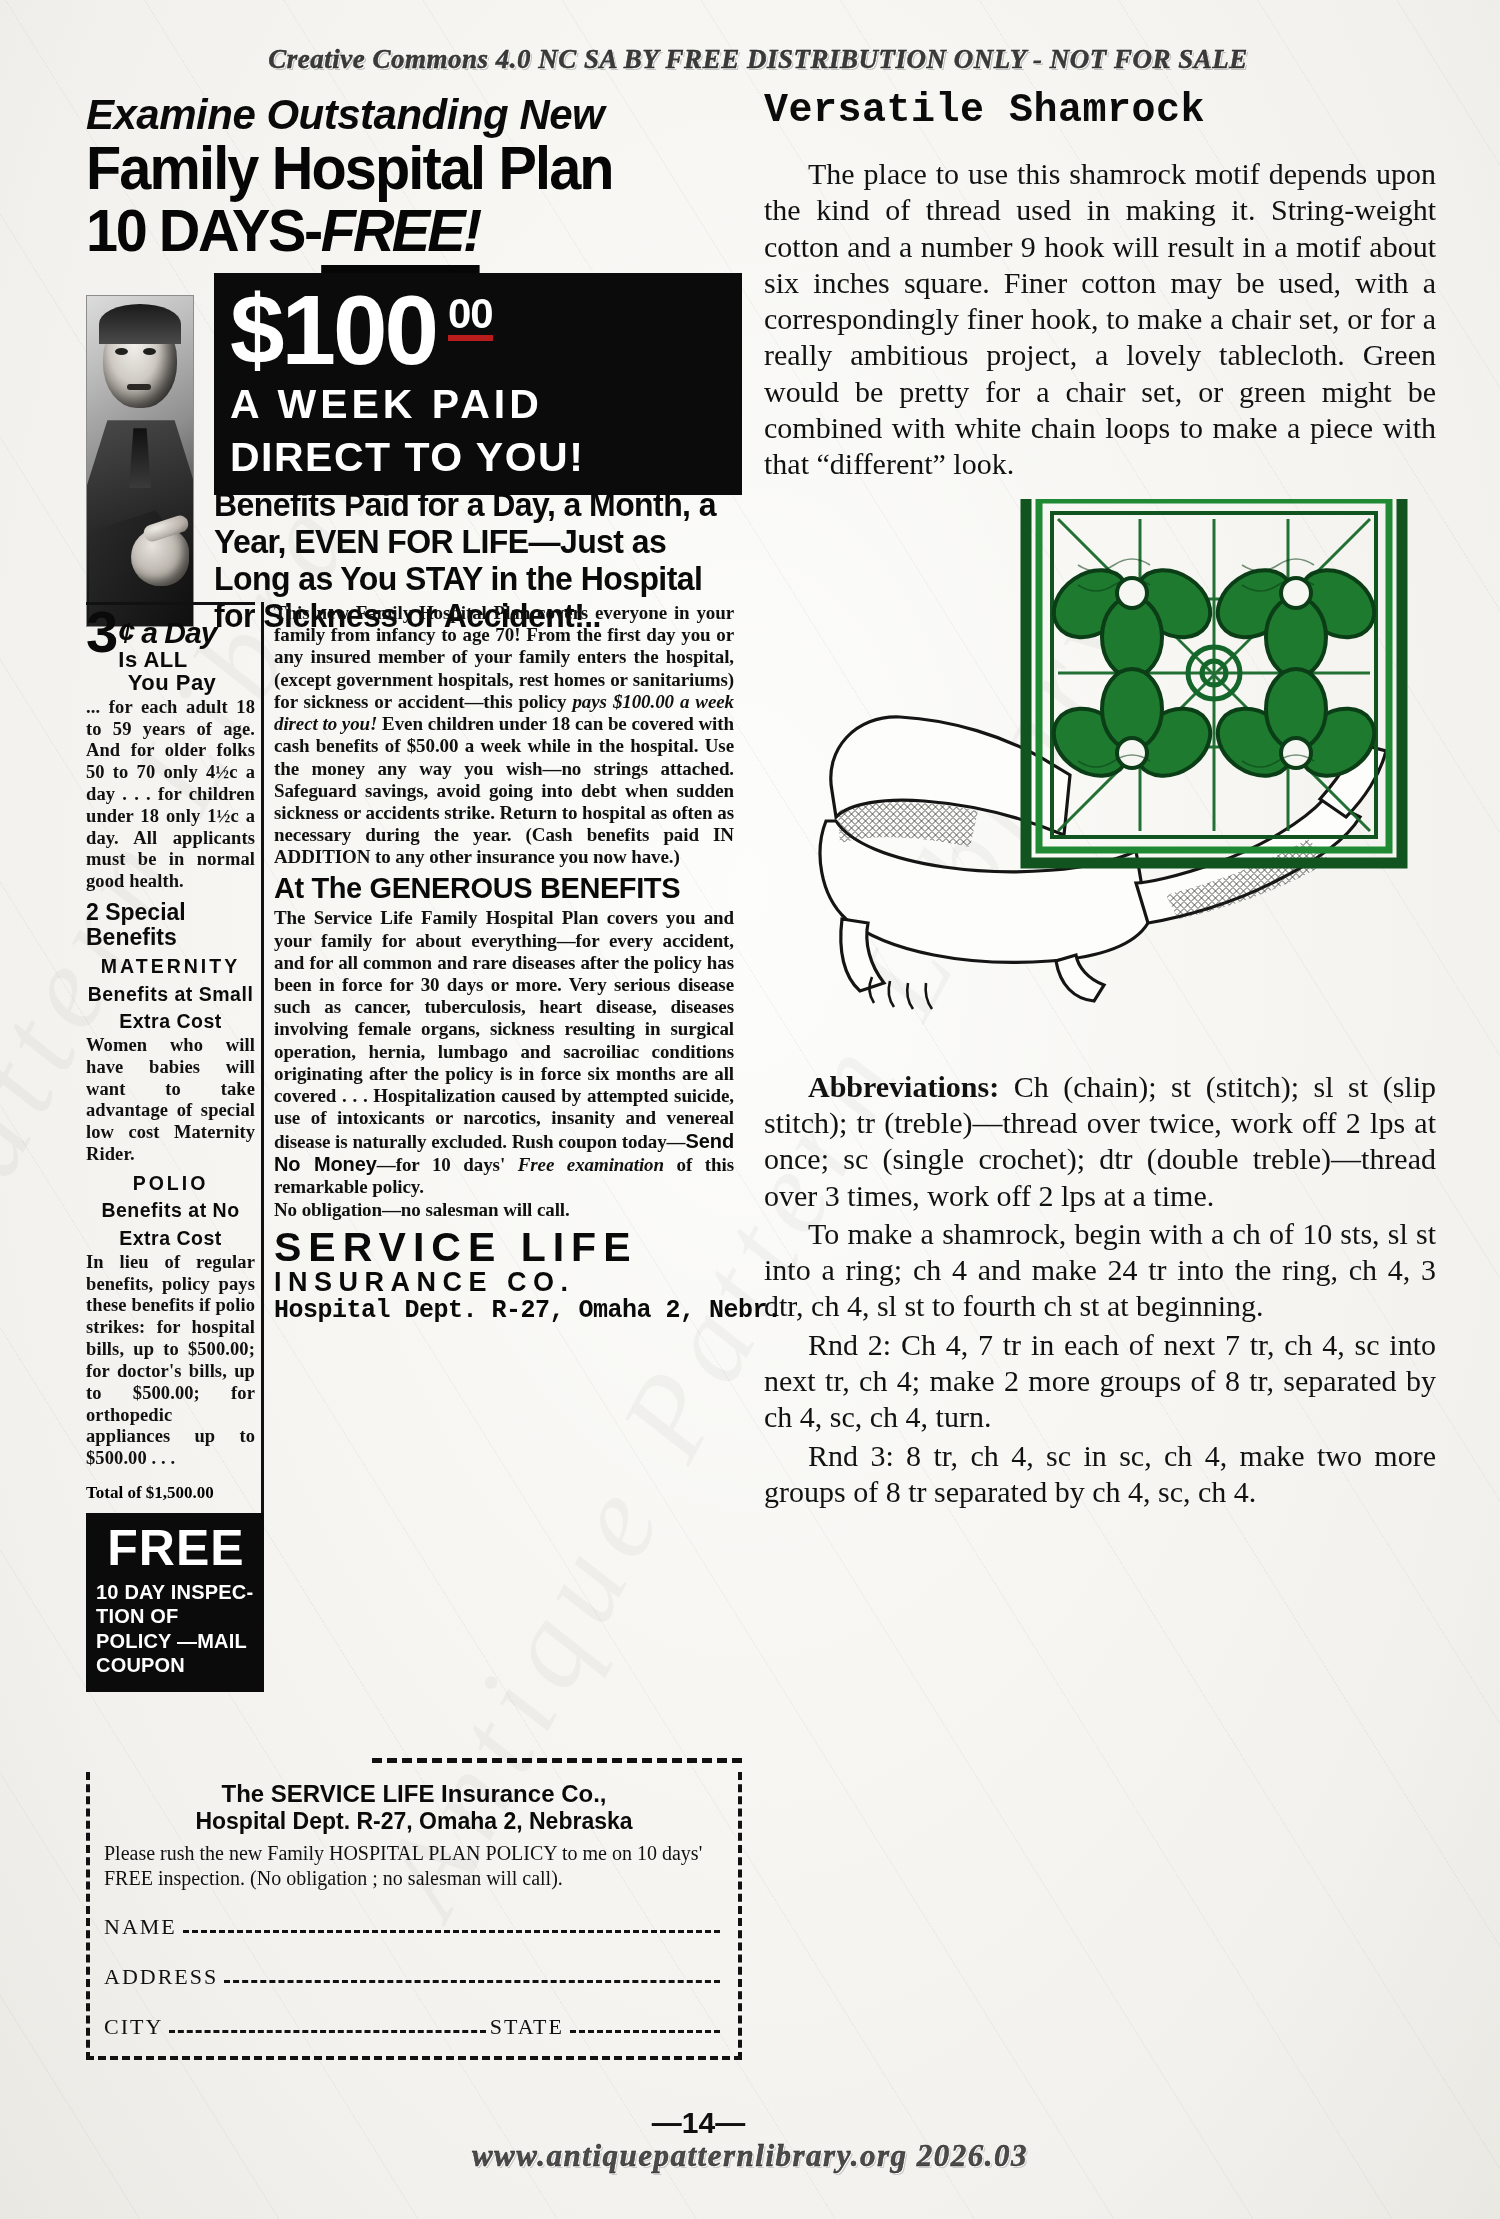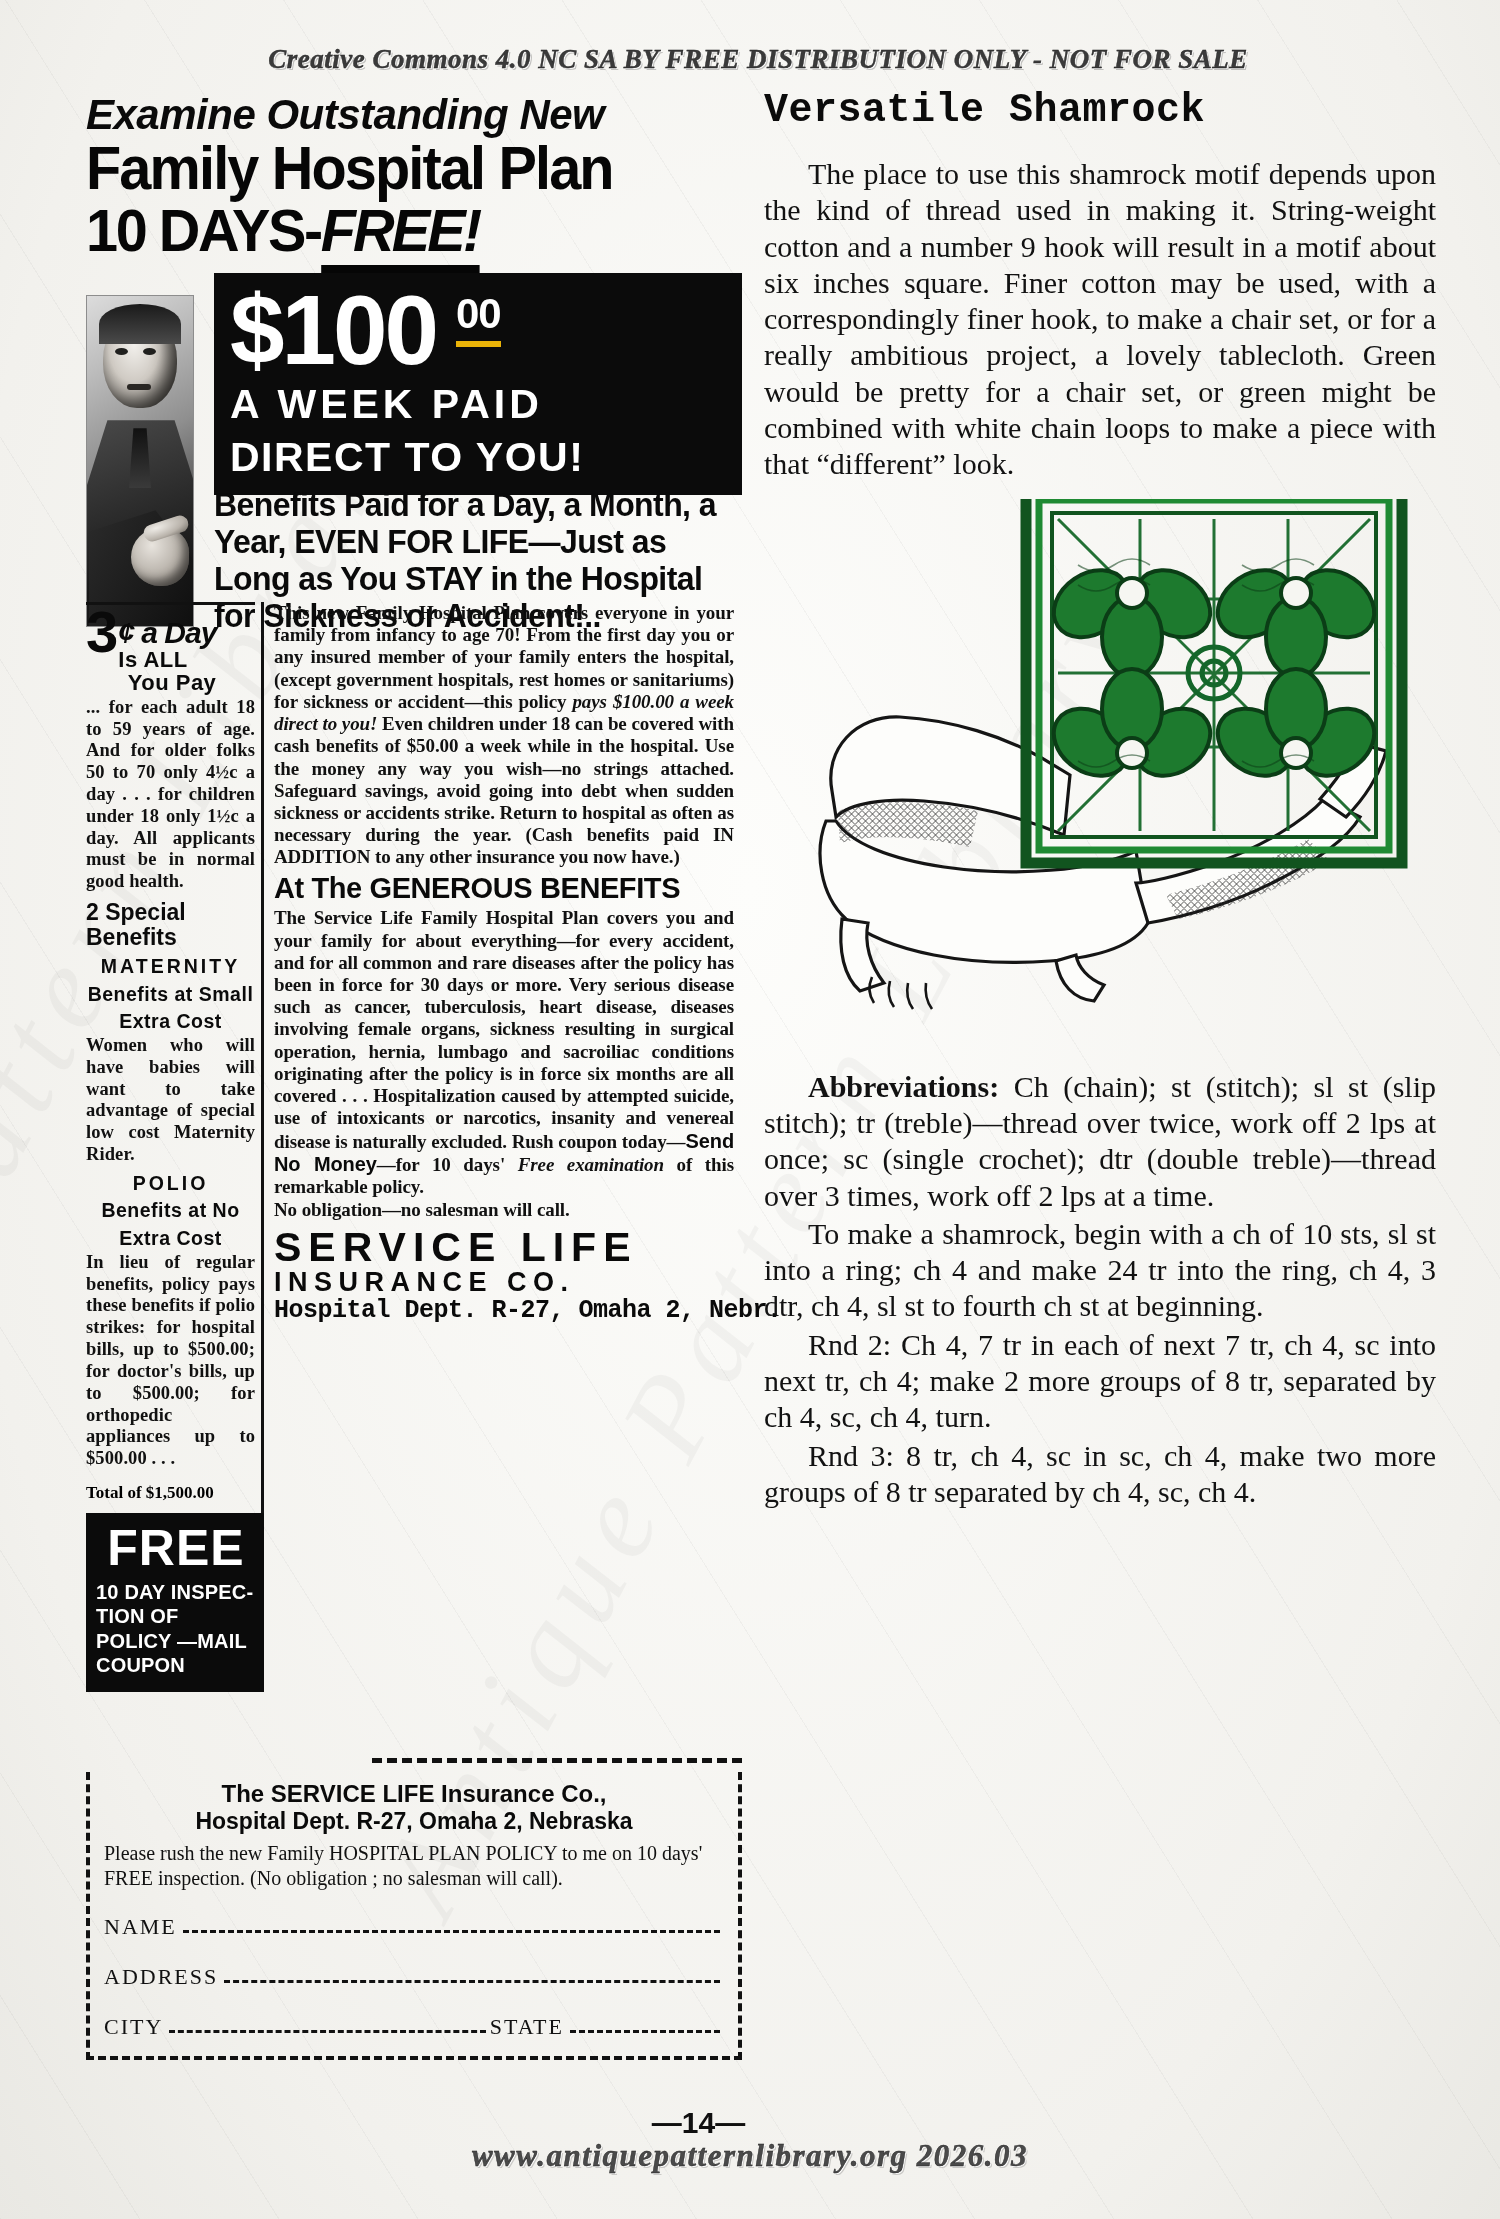--- a/index.html
+++ b/index.html
@@ -129,22 +129,22 @@
   .blackbox{
     position:absolute;left:128px;top:0;width:528px;background:#0b0b0b;color:#fff;
     padding:12px 10px 14px 16px;box-sizing:border-box;
   }
   .bb-price{
     font-family:"Liberation Sans", sans-serif;font-weight:bold;
     font-size:98px;line-height:0.92;letter-spacing:-3px;
     display:flex;align-items:flex-start;
   }
   .bb-price .cents{
-    font-size:42px;line-height:1;margin-top:8px;margin-left:20px;
-    border-bottom:6px solid #eab308;padding-bottom:6px;letter-spacing:-1px;
+    font-size:42px;line-height:1;margin-top:8px;margin-left:12px;
+    border-bottom:6px solid #b91c1c;padding-bottom:0;letter-spacing:-1px;
   }
   .bb-l2{
     font-family:"Liberation Sans", sans-serif;font-weight:bold;
     font-size:41px;letter-spacing:4px;margin-top:6px;
   }
   .bb-l3{
     font-family:"Liberation Sans", sans-serif;font-weight:bold;
     font-size:41px;letter-spacing:1.5px;margin-top:6px;
   }
 

